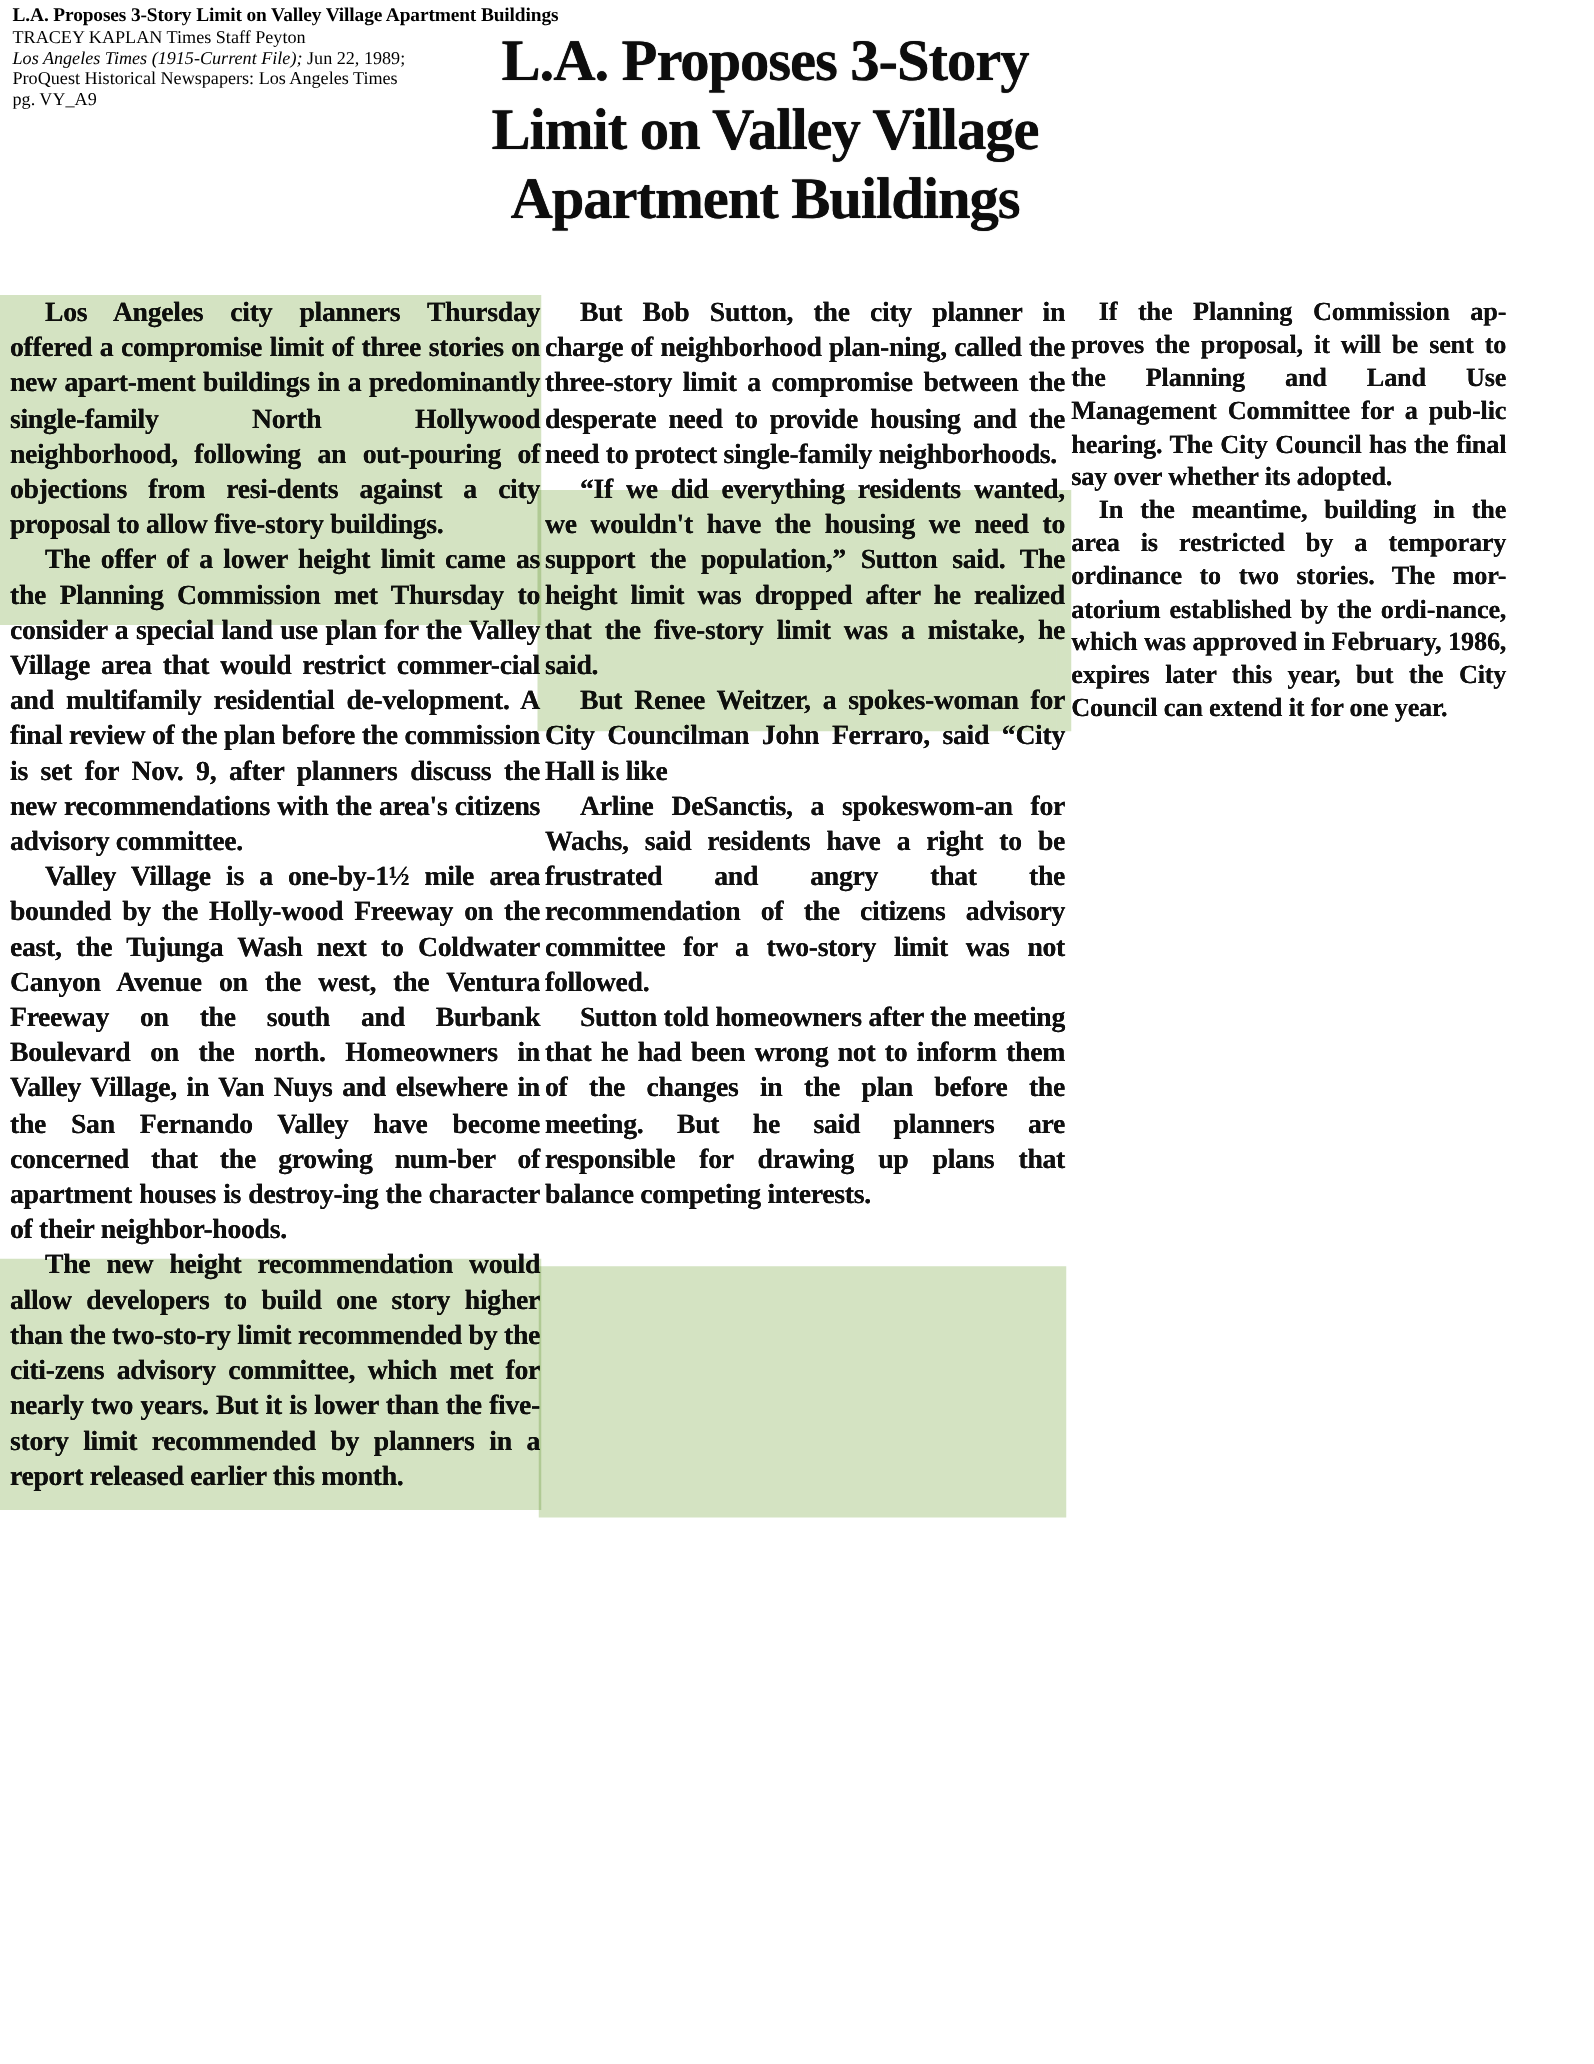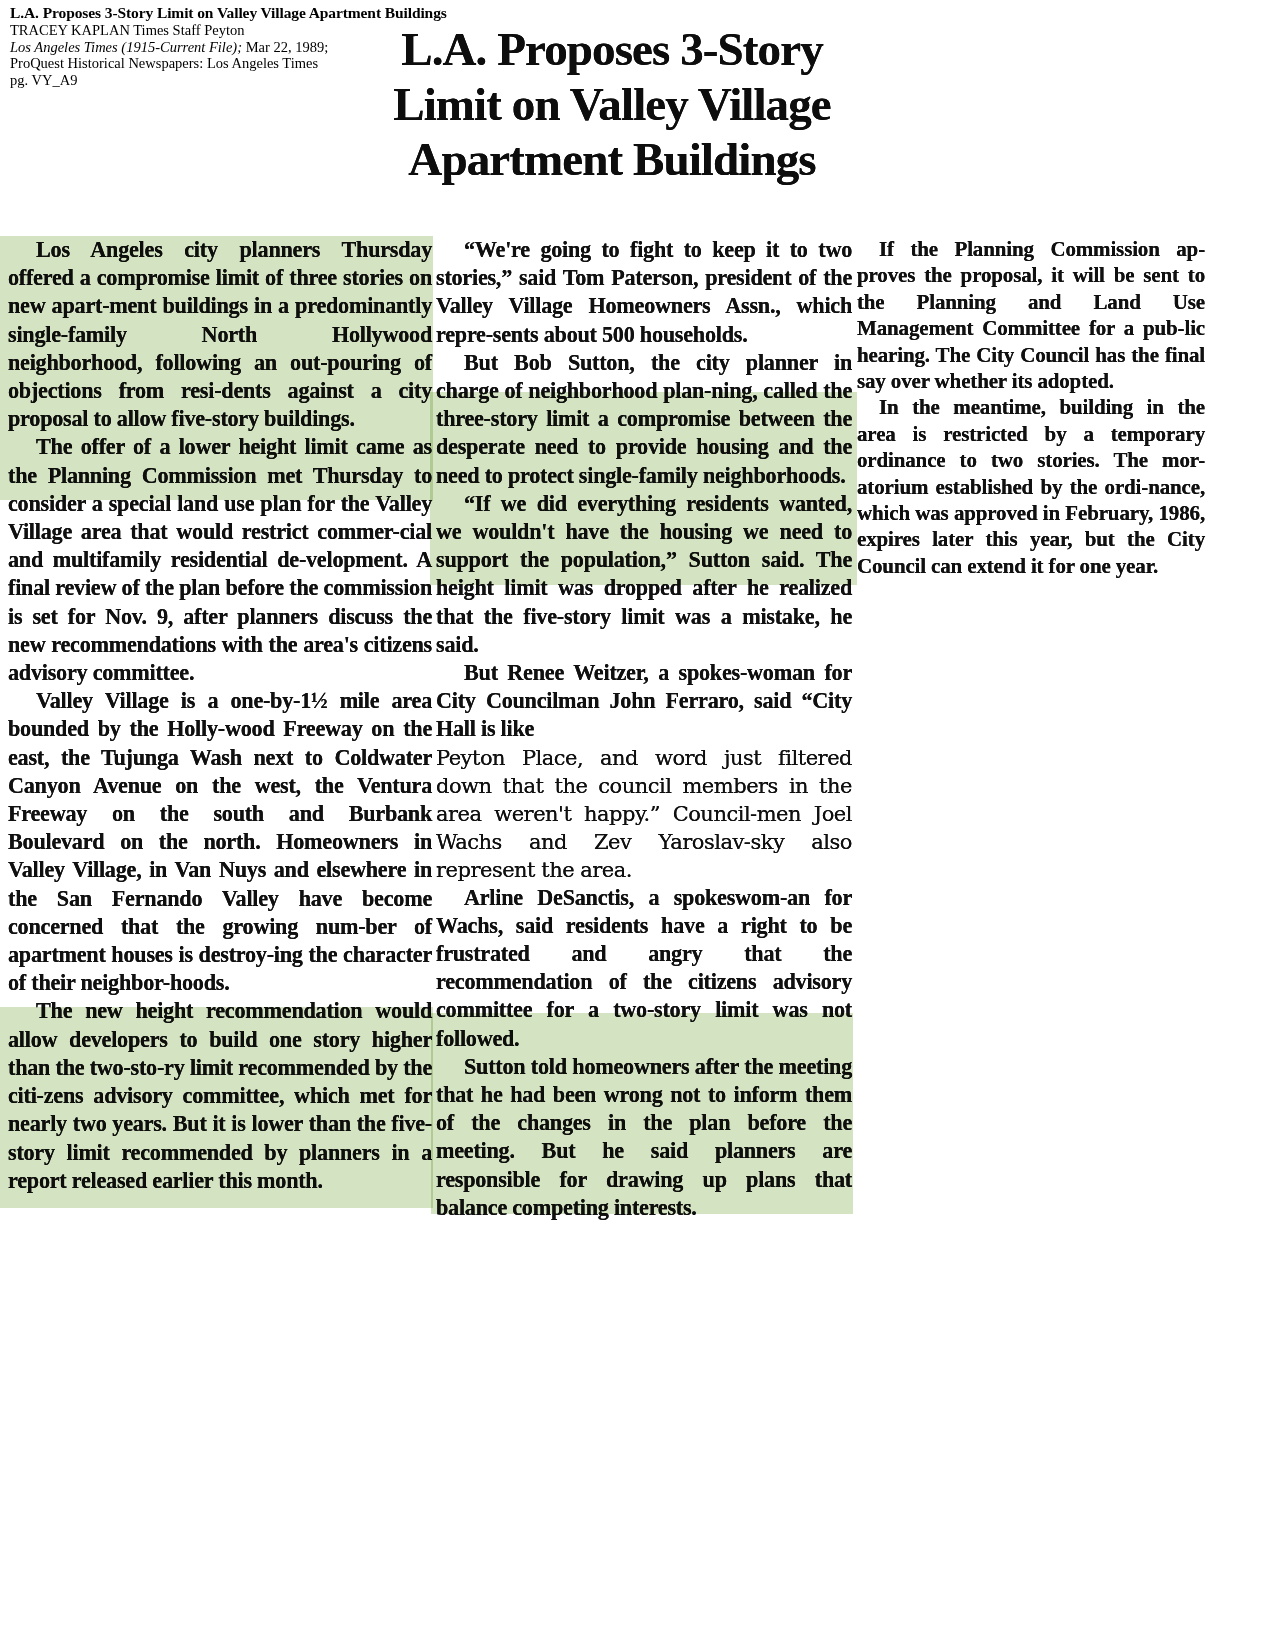--- a/index.html
+++ b/index.html
@@ -123,44 +123,42 @@
     mix-blend-mode: multiply;
     pointer-events: none;
   }
 </style>
 </head>
 <body>
 
 <div id="proquest-header">
   <div id="pq-title">L.A. Proposes 3-Story Limit on Valley Village Apartment Buildings</div>
   <div class="pq-line">TRACEY KAPLAN Times Staff Peyton</div>
-  <div class="pq-line"><span class="pq-ital">Los Angeles Times (1915-Current File);</span><span> Mar 22, 1989;</span></div>
+  <div class="pq-line"><span class="pq-ital">Los Angeles Times (1915-Current File);</span><span> Jun 22, 1989;</span></div>
   <div class="pq-line">ProQuest Historical Newspapers: Los Angeles Times</div>
   <div class="pq-line">pg. VY_A9</div>
 </div>
 
 <div id="headline-block">
   <h1 id="headline">L.A. Proposes 3-Story Limit on Valley Village Apartment Buildings</h1>
 </div>
 
 <div id="body-columns">
 
   <div class="column" id="col1">
     <p class="para first-indent">Los Angeles city planners Thursday offered a compromise limit of three stories on new apart-​ment buildings in a predominantly single-​family North Hollywood neighborhood, following an out-​pouring of objections from resi-​dents against a city proposal to allow five-​story buildings.</p>
     <p class="para first-indent">The offer of a lower height limit came as the Planning Commission met Thursday to consider a special land use plan for the Valley Village area that would restrict commer-​cial and multifamily residential de-​velopment. A final review of the plan before the commission is set for Nov. 9, after planners discuss the new recommendations with the area's citizens advisory committee.</p>
     <p class="para first-indent">Valley Village is a one-​by-1½ mile area bounded by the Holly-​wood Freeway on the east, the Tujunga Wash next to Coldwater Canyon Avenue on the west, the Ventura Freeway on the south and Burbank Boulevard on the north. Homeowners in Valley Village, in Van Nuys and elsewhere in the San Fernando Valley have become concerned that the growing num-​ber of apartment houses is destroy-​ing the character of their neighbor-​hoods.</p>
     <p class="para first-indent">The new height recommendation would allow developers to build one story higher than the two-​sto-​ry limit recommended by the citi-​zens advisory committee, which met for nearly two years. But it is lower than the five-​story limit recommended by planners in a report released earlier this month.</p>
   </div>
 
   <div class="column" id="col2">
-    <p class="para first-indent">“We're going to fight to keep it to two stories,” said Tom Paterson, president of the Valley Village Homeowners Assn., which repre-​sents about 500 households.</p>
     <p class="para first-indent">But Bob Sutton, the city planner in charge of neighborhood plan-​ning, called the three-​story limit a compromise between the desperate need to provide housing and the need to protect single-​family neighborhoods.</p>
     <p class="para first-indent">“If we did everything residents wanted, we wouldn't have the housing we need to support the population,” Sutton said. The height limit was dropped after he realized that the five-​story limit was a mistake, he said.</p>
     <p class="para first-indent">But Renee Weitzer, a spokes-​woman for City Councilman John Ferraro, said “City Hall is like</p>
-    <p class="para alt-face">Peyton Place, and word just filtered down that the council members in the area weren't happy.” Council-​men Joel Wachs and Zev Yaroslav-​sky also represent the area.</p>
     <p class="para first-indent">Arline DeSanctis, a spokeswom-​an for Wachs, said residents have a right to be frustrated and angry that the recommendation of the citizens advisory committee for a two-​story limit was not followed.</p>
     <p class="para first-indent">Sutton told homeowners after the meeting that he had been wrong not to inform them of the changes in the plan before the meeting. But he said planners are responsible for drawing up plans that balance competing interests.</p>
   </div>
 
   <div class="column" id="col3">
     <p class="para first-indent">If the Planning Commission ap-​proves the proposal, it will be sent to the Planning and Land Use Management Committee for a pub-​lic hearing. The City Council has the final say over whether its adopted.</p>
     <p class="para first-indent">In the meantime, building in the area is restricted by a temporary ordinance to two stories. The mor-​atorium established by the ordi-​nance, which was approved in February, 1986, expires later this year, but the City Council can extend it for one year.</p>
   </div>
 
 </div>

